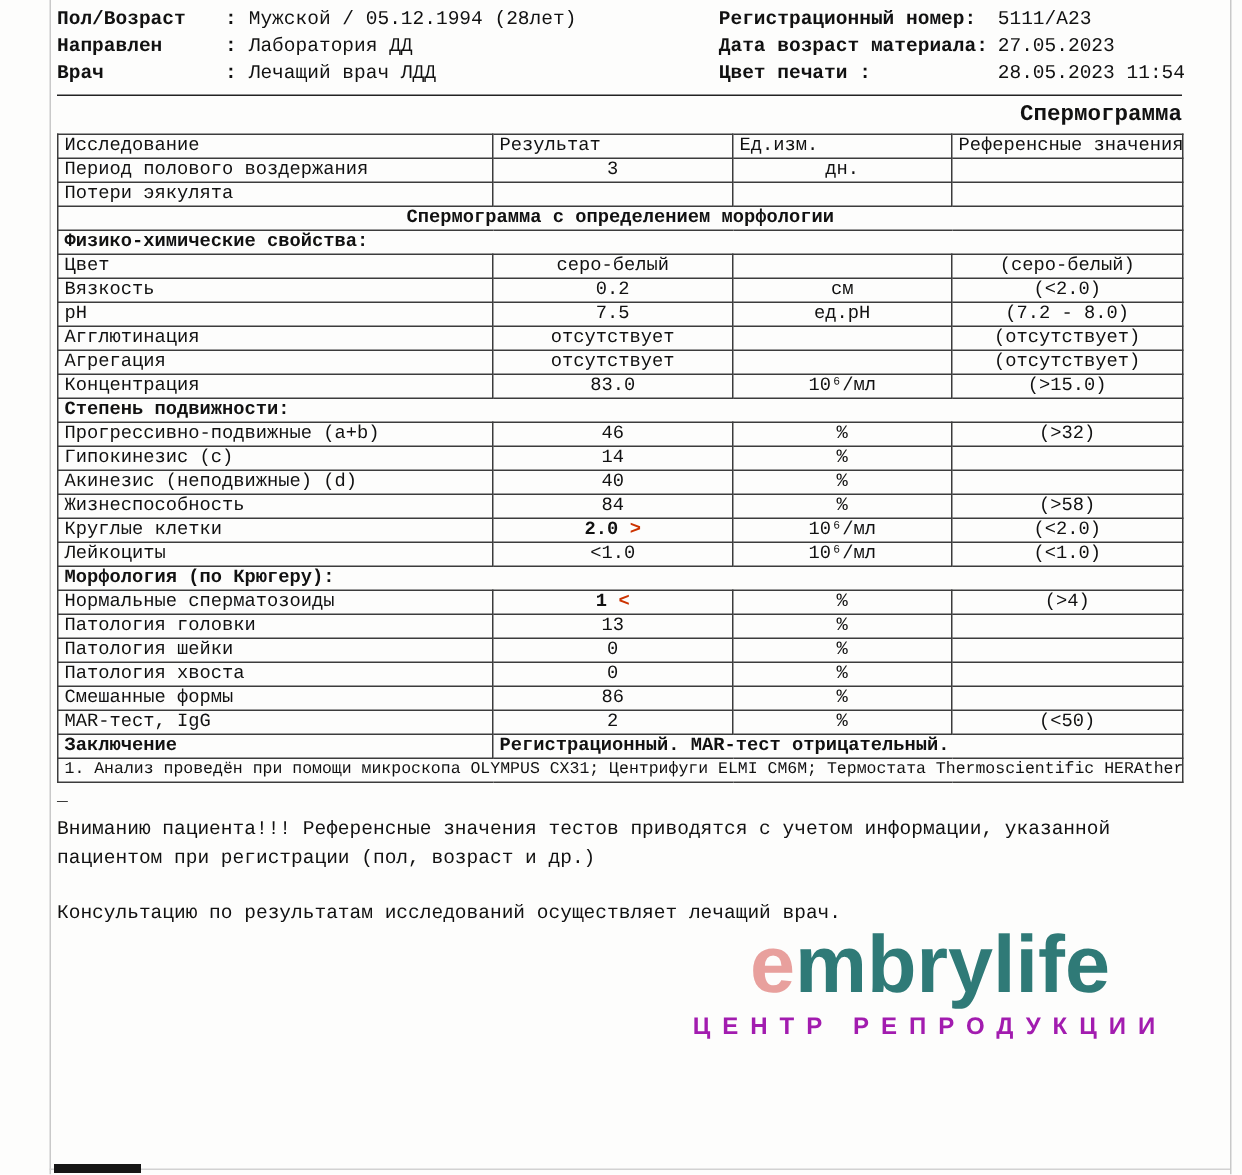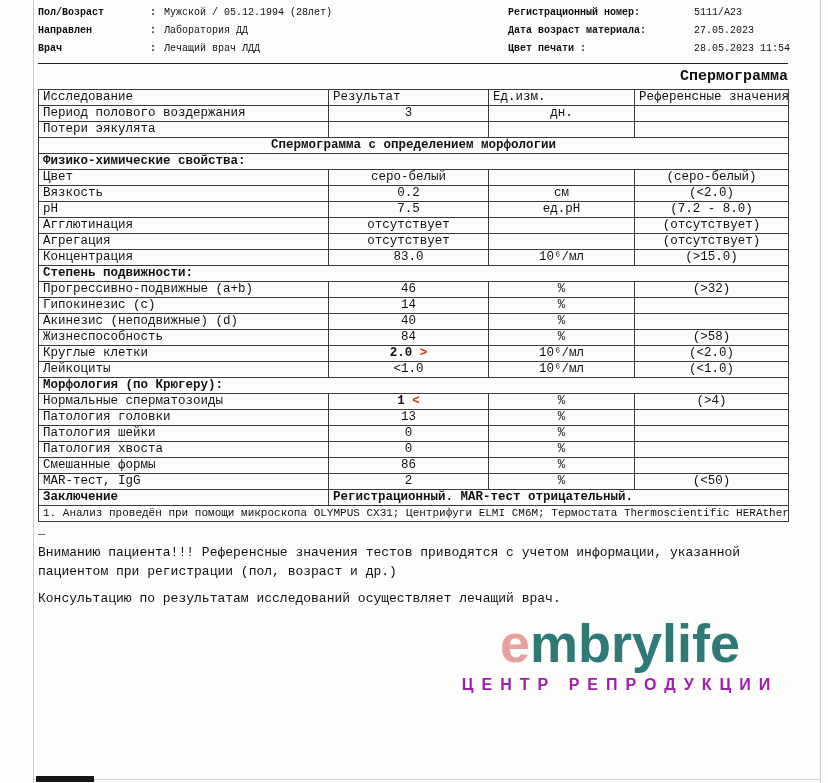--- a/index.html
+++ b/index.html
@@ -9,21 +9,21 @@
     font-family:"Liberation Mono","DejaVu Sans Mono",monospace;
     color:#111; overflow:hidden;
   }
   .page { position:relative; width:828px; height:783px; background:#fdfdfc; overflow:hidden; }
   .edge { position:absolute; top:0; bottom:0; width:1px; background:#c9c9c9; }
   .edge-left { left:33px; }
   .edge-right { left:820px; }
   .inner { position:relative; margin-left:38px; width:752px; padding-top:4px; }
 
   
-  .header-info { display:flex; font-size:10px; line-height:18px; }
+  .header-info { display:flex; font-size:13px; line-height:18px; }
   .h-left { width:458px; }
   .h-right { flex:1;margin-left:40px; }
   .h-row { white-space:nowrap; }
   .h-label { display:inline-block; width:112px; font-weight:bold; }
   .h-sep { font-weight:bold; margin-right:8px; }
   .h-rlabel { display:inline-block; min-width:186px; font-weight:bold; }
   .h-value { font-weight:normal; }
   .header-rule { border:none; border-top:1px solid #222; margin:5px 0 4px 0; width:750px; }
 
   .doc-title { text-align:right; font-weight:bold; font-size:15px; width:750px; margin:2px 0 4px 0; }
@@ -46,21 +46,21 @@
   td.cen { font-weight:bold; text-align:center; }
   td.concl-label { font-weight:bold; text-align:left; }
   td.concl-text { font-weight:bold; text-align:left; }
   td.note { font-size:11px; line-height:13px; white-space:normal; height:auto; padding:2px 4px; }
   .b { font-weight:bold; }
   .marker { color:#cc3300; font-weight:bold; }
 
   
   .dash-line { font-size:12px; margin-top:3px; line-height:10px; }
   .notice { font-size:13px; line-height:19px; width:745px; margin-top:8px; white-space:normal; }
-  .consult { font-size:13px; line-height:19px; margin-top:8px; }
+  .consult { font-size:13px; line-height:19px; margin-top:18px; }
 
   
   .logo { position:absolute; left:460px; top:614px; width:320px; text-align:center;
           font-family:Liberation Sans, sans-serif; }
   .logo-word { font-size:54px; font-weight:bold; letter-spacing:0px; line-height:58px; }
   .logo-e { color:#e8a09d; }
   .logo-rest { color:#2f7a77; }
   .logo-sub { font-size:16px; font-weight:bold; color:#2f7a77; letter-spacing:8px; margin-top:4px; white-space:nowrap; }
 
   

